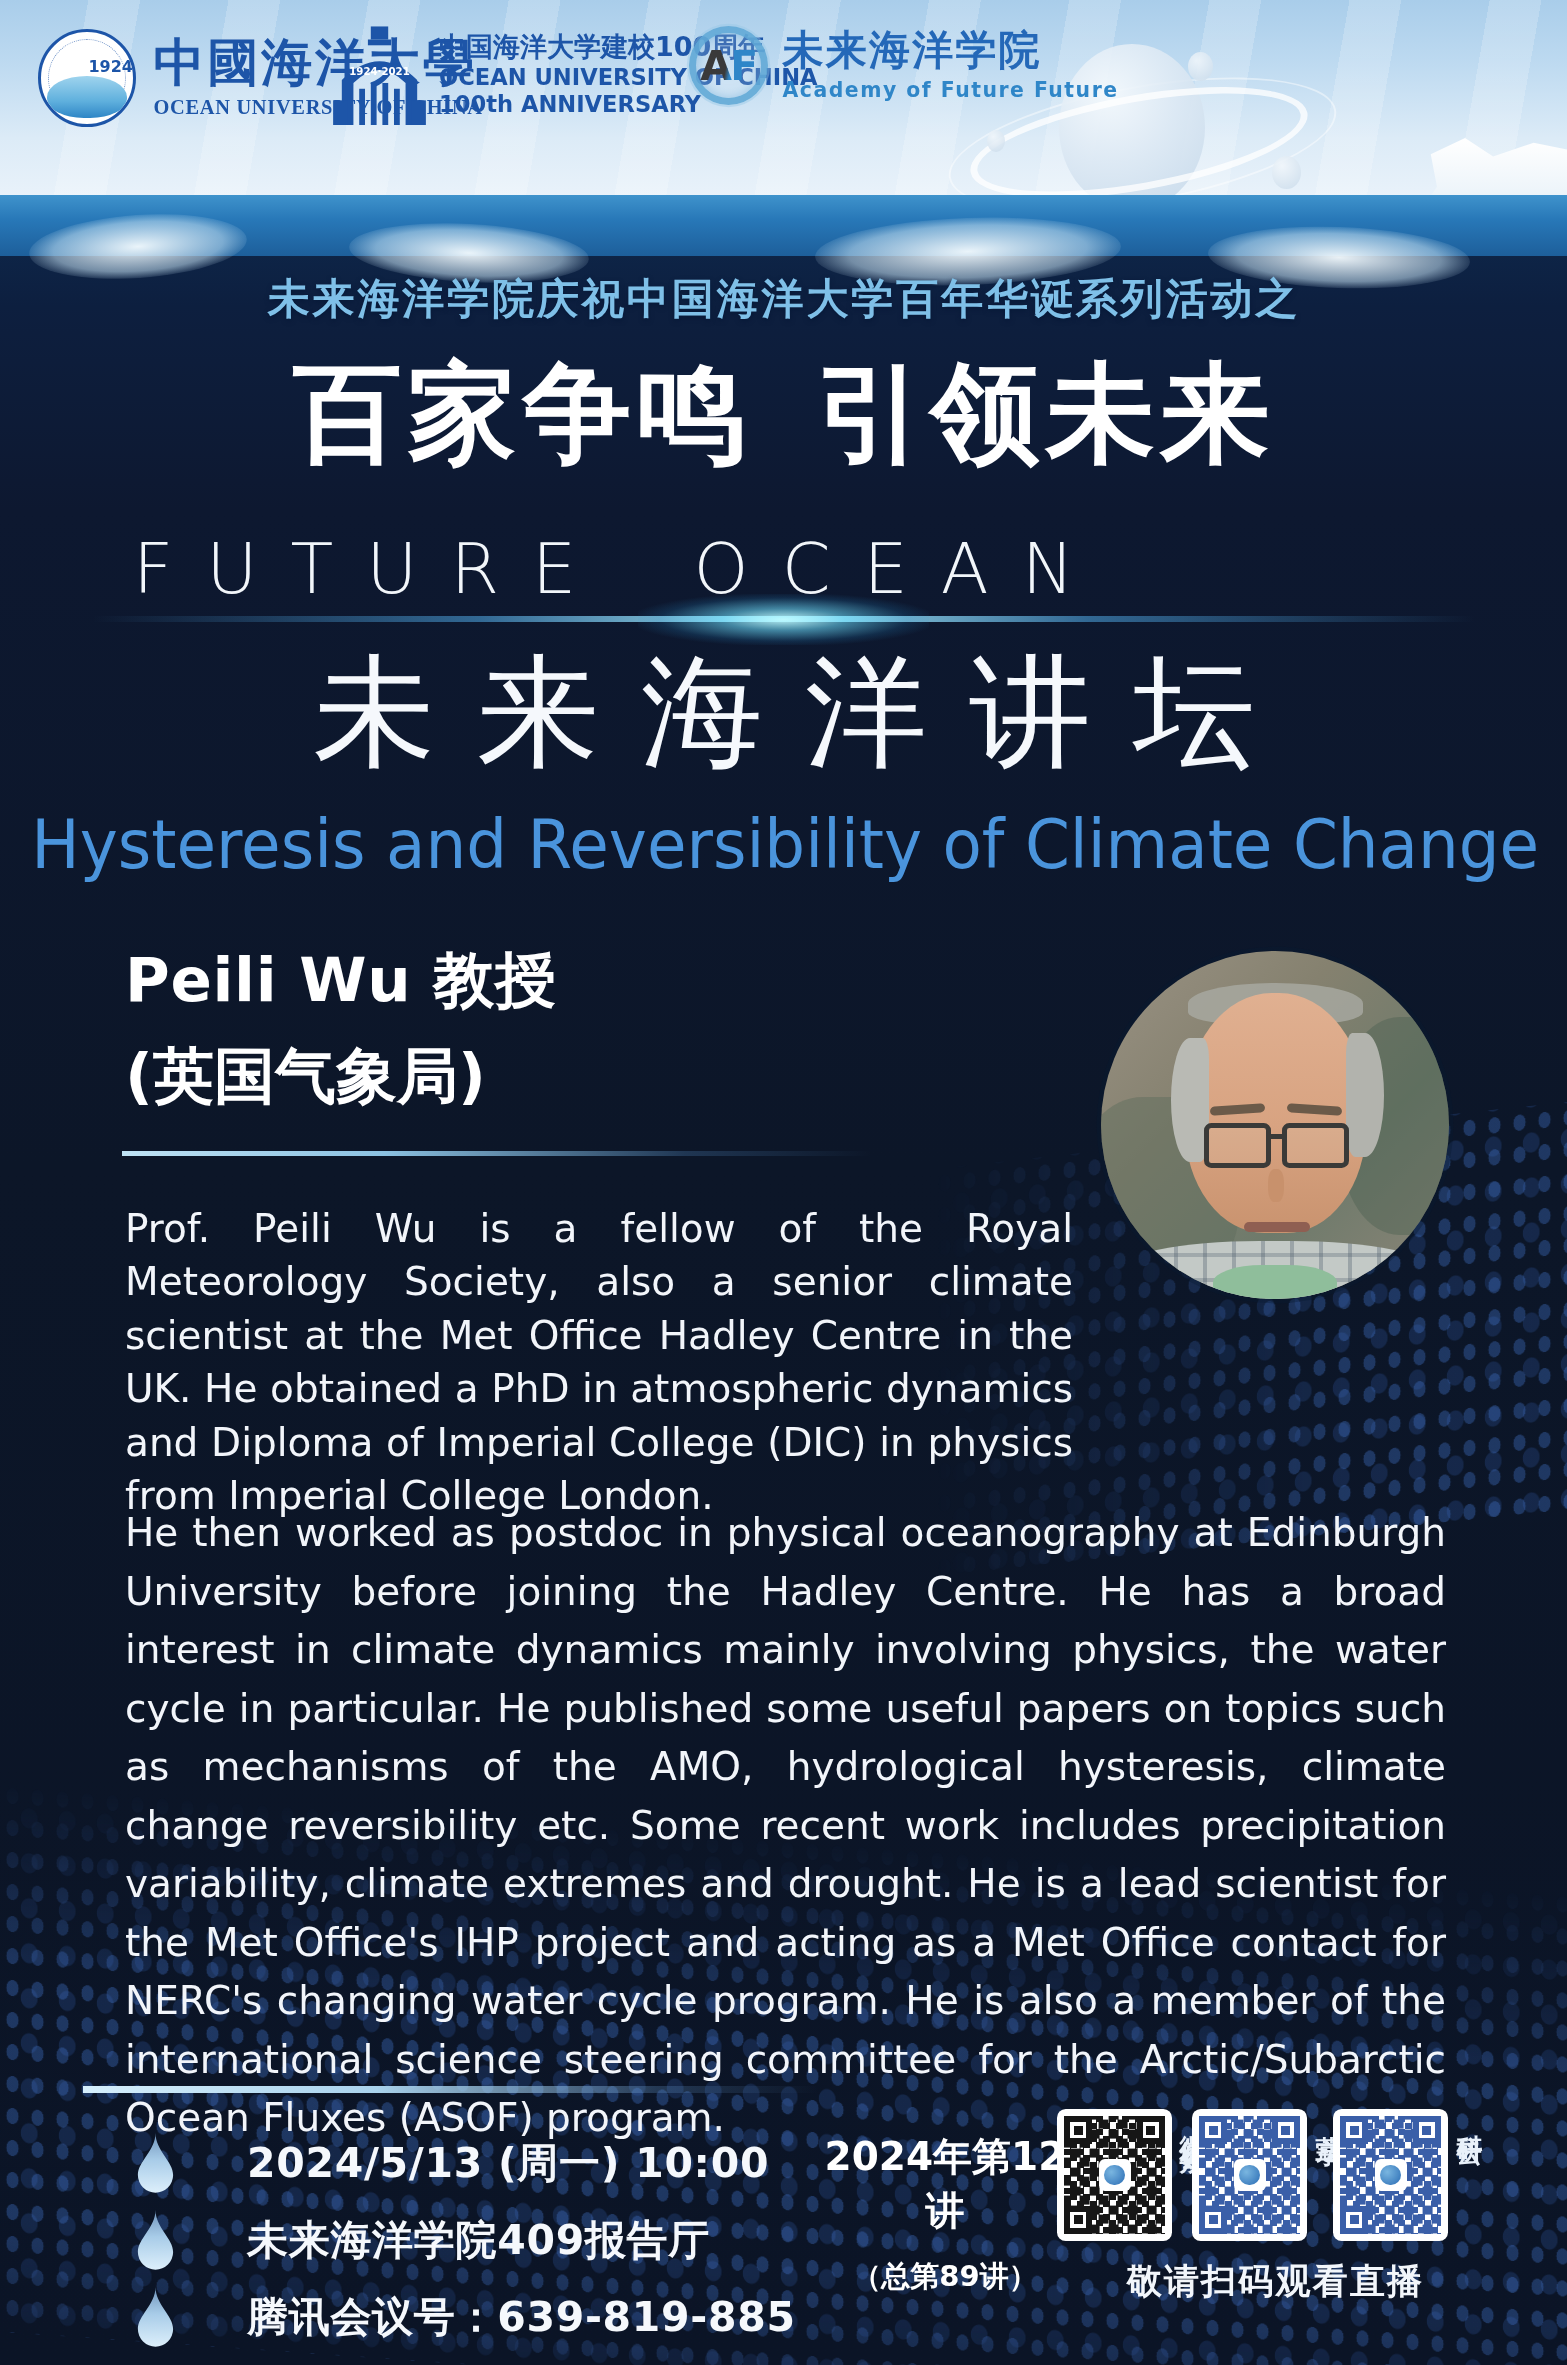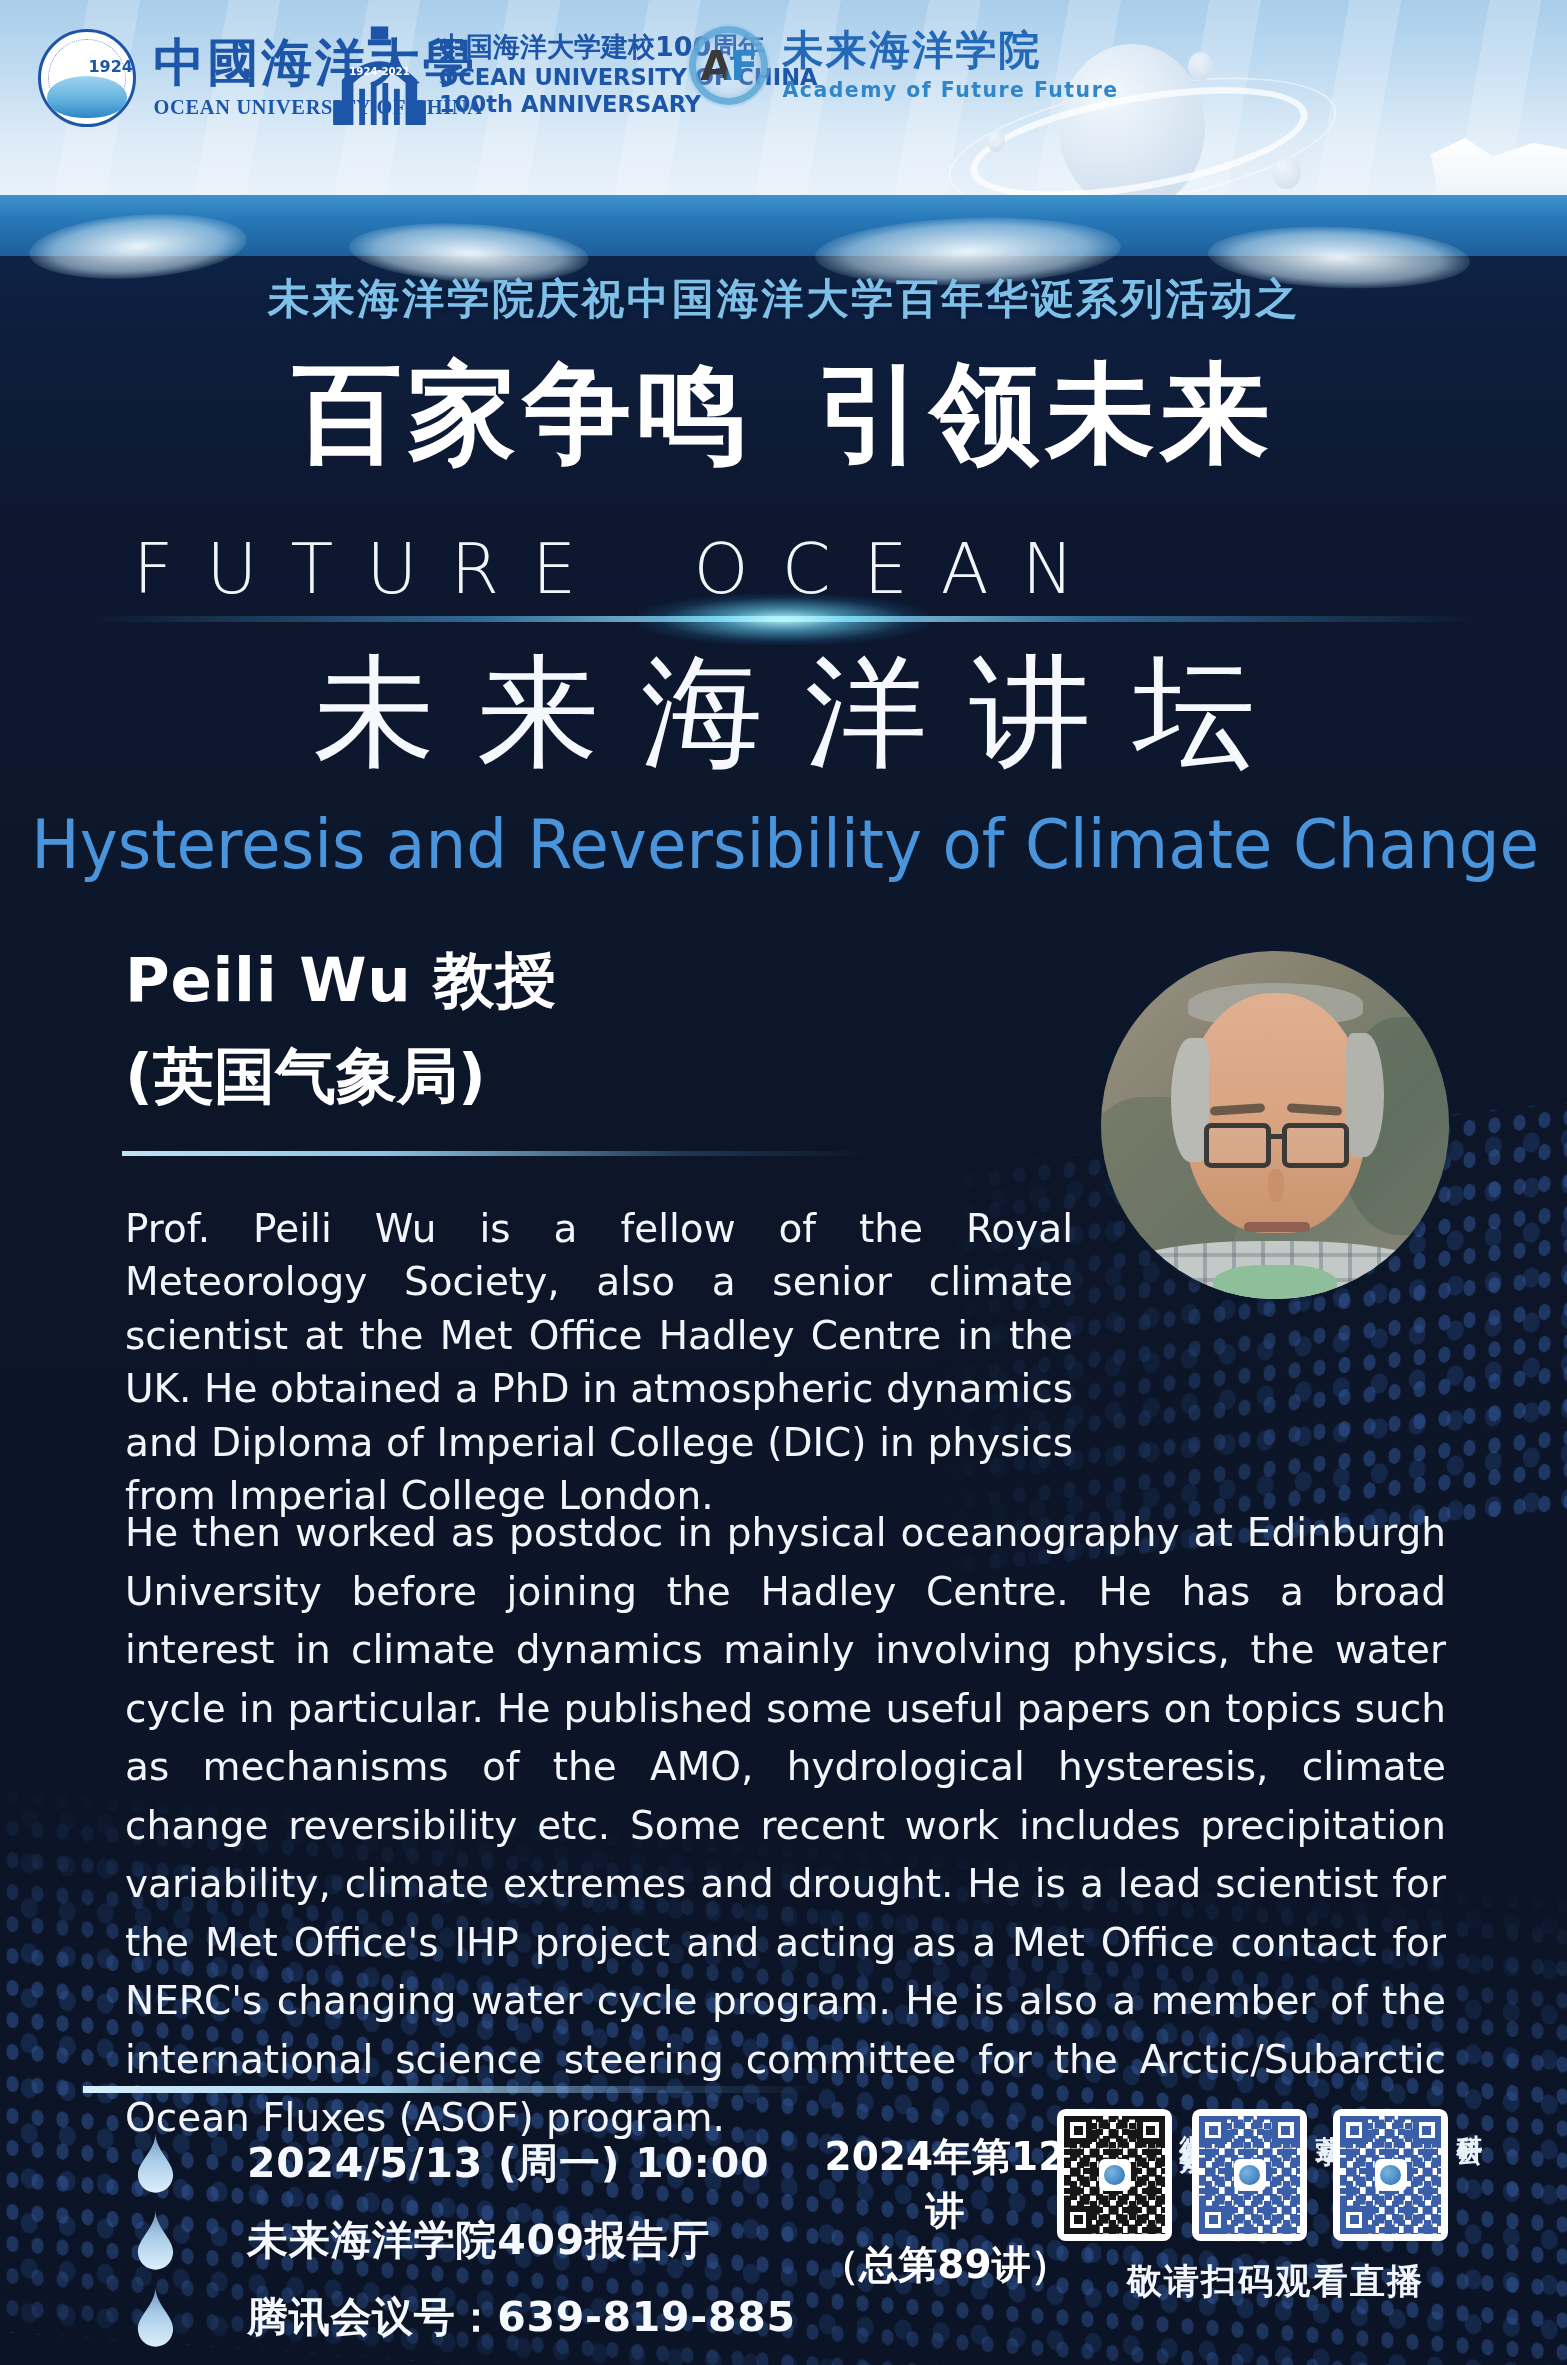--- a/index.html
+++ b/index.html
@@ -138,21 +138,21 @@
   
   .divider-2{position:absolute;left:83px;top:2086px;width:735px;height:7.3px;
     background:linear-gradient(90deg,#d6effc 0%,#a9d2ec 40%,rgba(110,165,220,.25) 78%,rgba(110,165,220,0) 100%);}
   .info-row{position:absolute;left:135px;display:flex;align-items:center;}
   .row-1{top:2133px;} .row-2{top:2210px;} .row-3{top:2287px;}
   .drop{width:41px;height:61px;flex:none;}
   .info-text{margin-left:71px;font-size:41px;font-weight:600;color:#f5f8fc;letter-spacing:0.7px;}
 
   .lecture-no{position:absolute;left:814px;top:2130px;width:262px;text-align:center;color:#fff;}
   .lec-l1{font-size:39px;font-weight:600;}
-  .lec-l2{font-size:39px;font-weight:600;}
+  .lec-l2{font-size:29px;font-weight:600;margin-top:19px;}
 
   .qr-card{position:absolute;top:2109px;width:115px;height:132px;background:#fff;border-radius:8.7px;padding:7.3px;}
   .qr-1{left:1057px;} .qr-2{left:1192px;} .qr-3{left:1333px;}
   .qr{position:relative;width:100%;height:100%;color:var(--qc);--qc:#161616;background:#fff;overflow:hidden;
     background-image:repeating-conic-gradient(var(--qc) 0% 25%,rgba(0,0,0,0) 0% 50%),
                      repeating-conic-gradient(var(--qc) 0% 25%,rgba(0,0,0,0) 0% 50%);
     background-size:13px 13px,19px 19px;background-position:0 0,6.6px 3.6px;}
   .qr.blue{--qc:#3a5fa8;}
   .fd{position:absolute;width:28px;height:28px;border:6.6px solid var(--qc);background:#fff;}
   .fd::after{content:"";position:absolute;inset:3.6px;background:var(--qc);}

